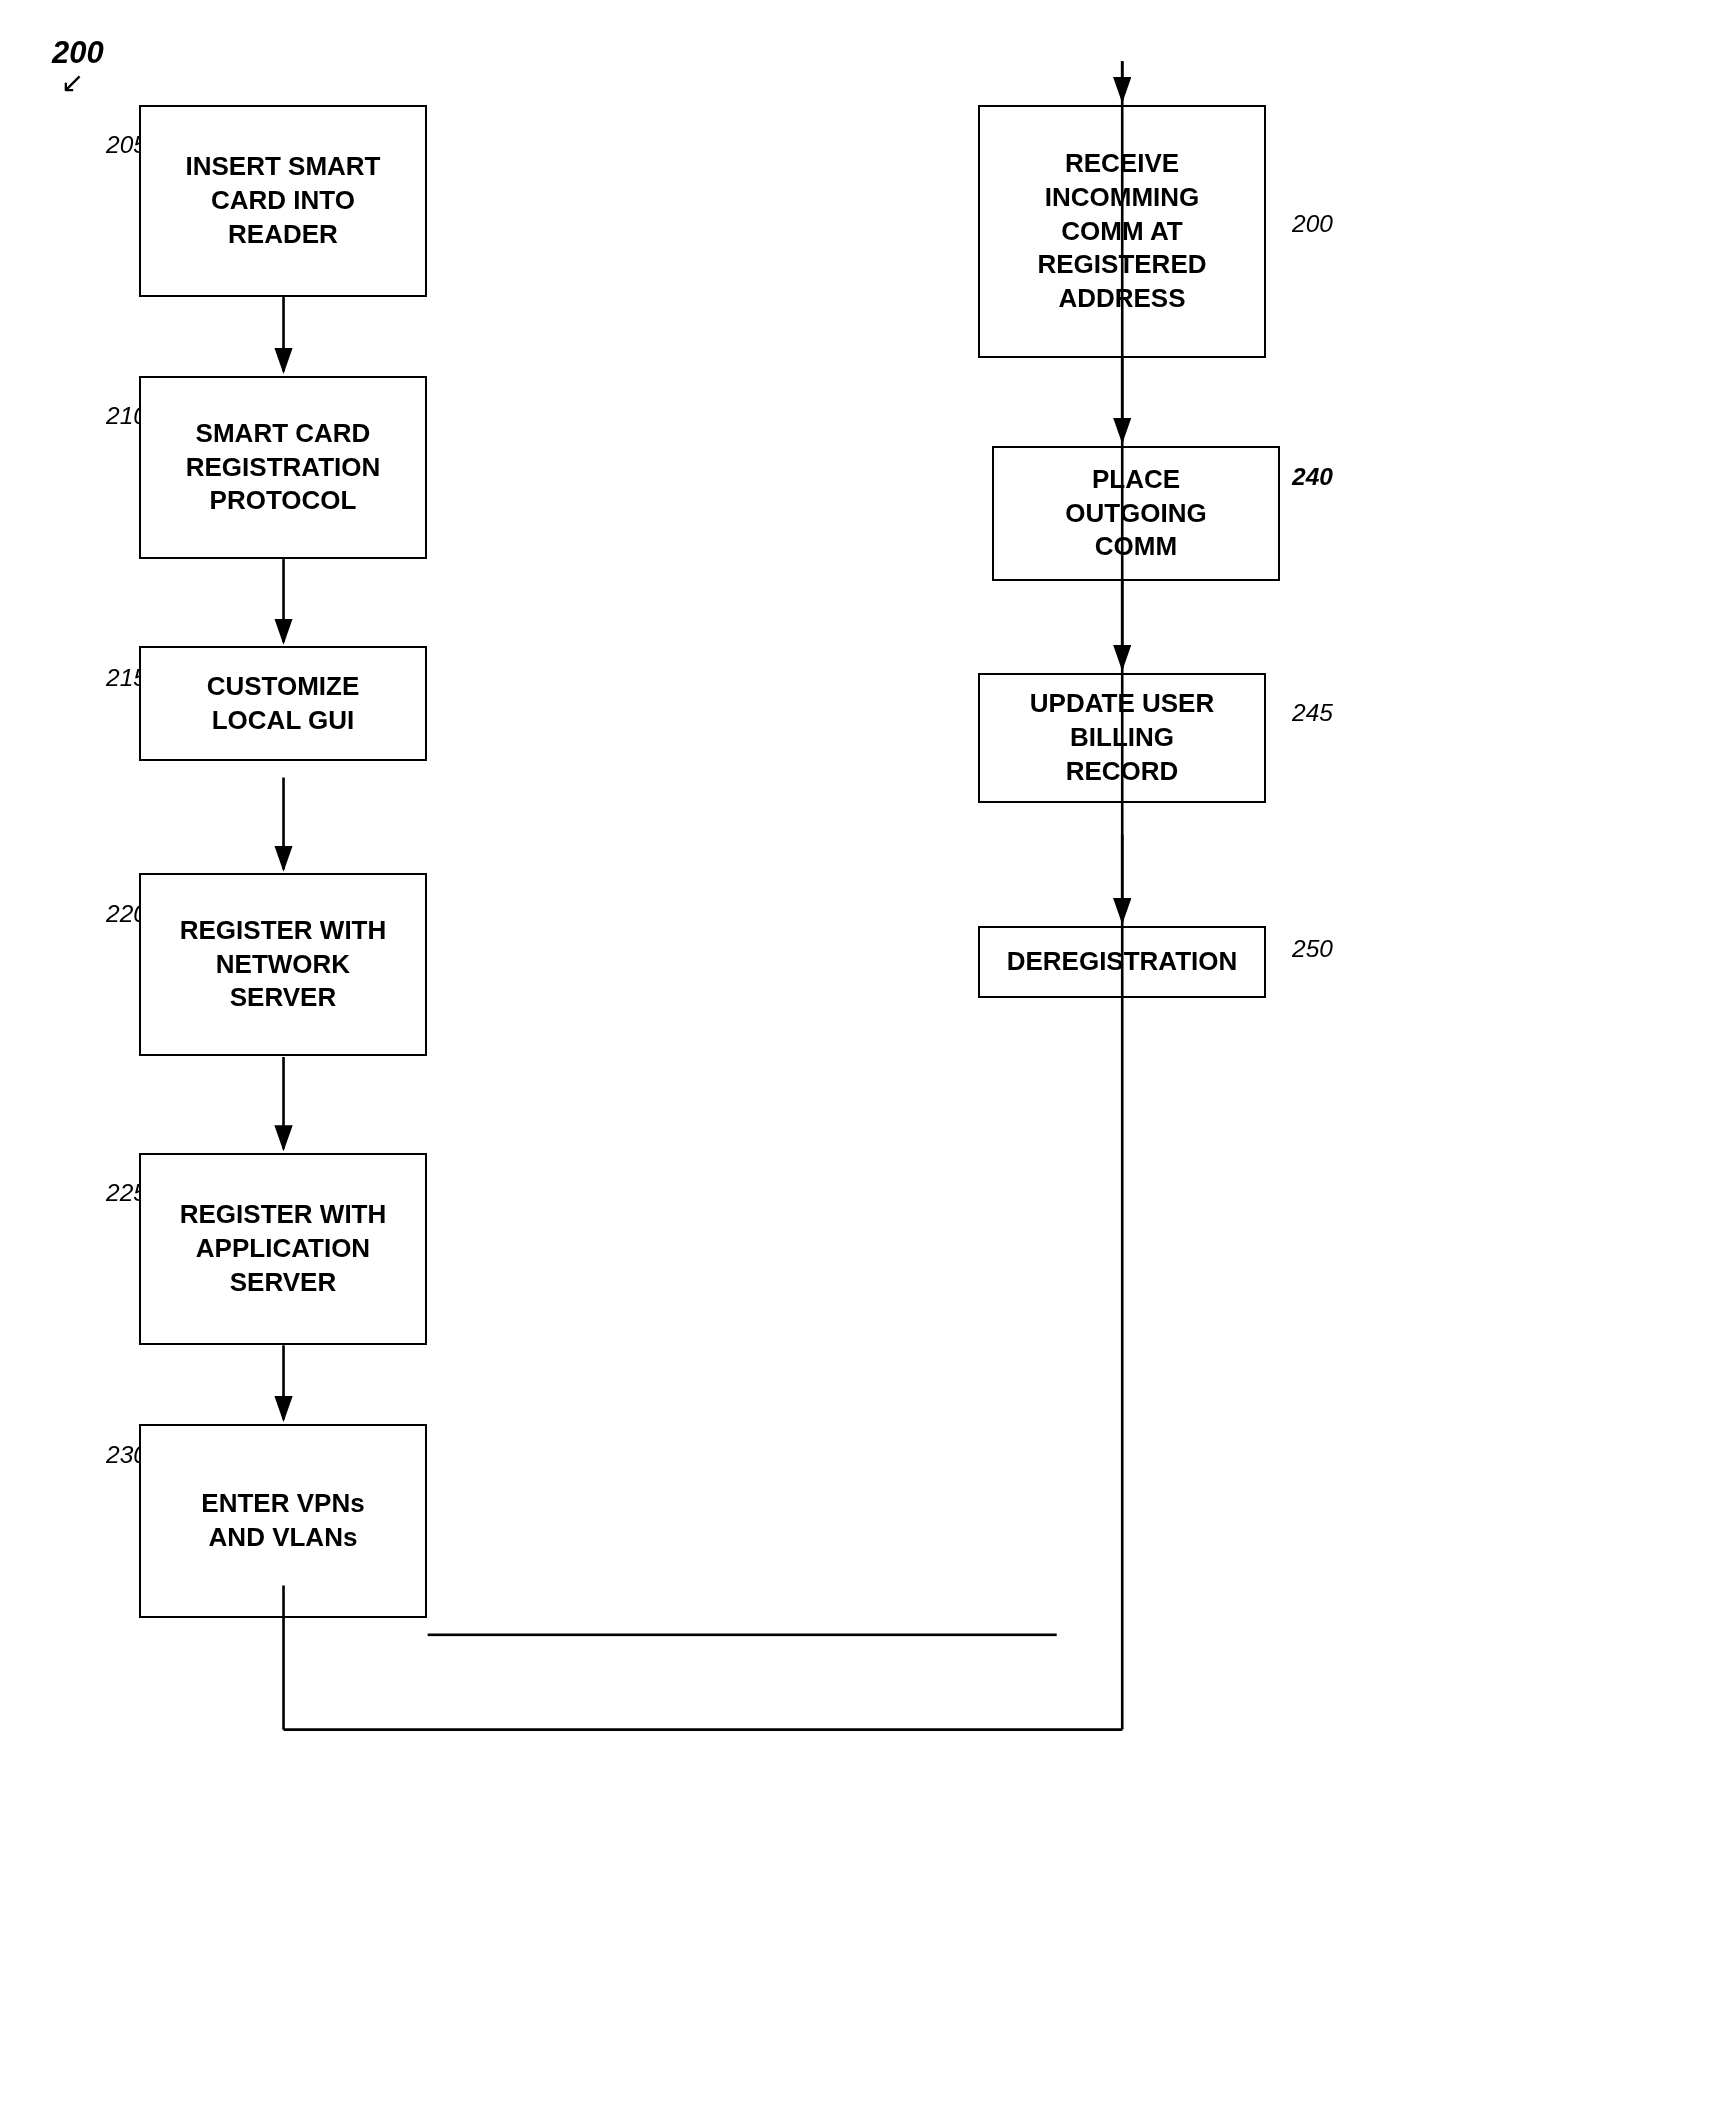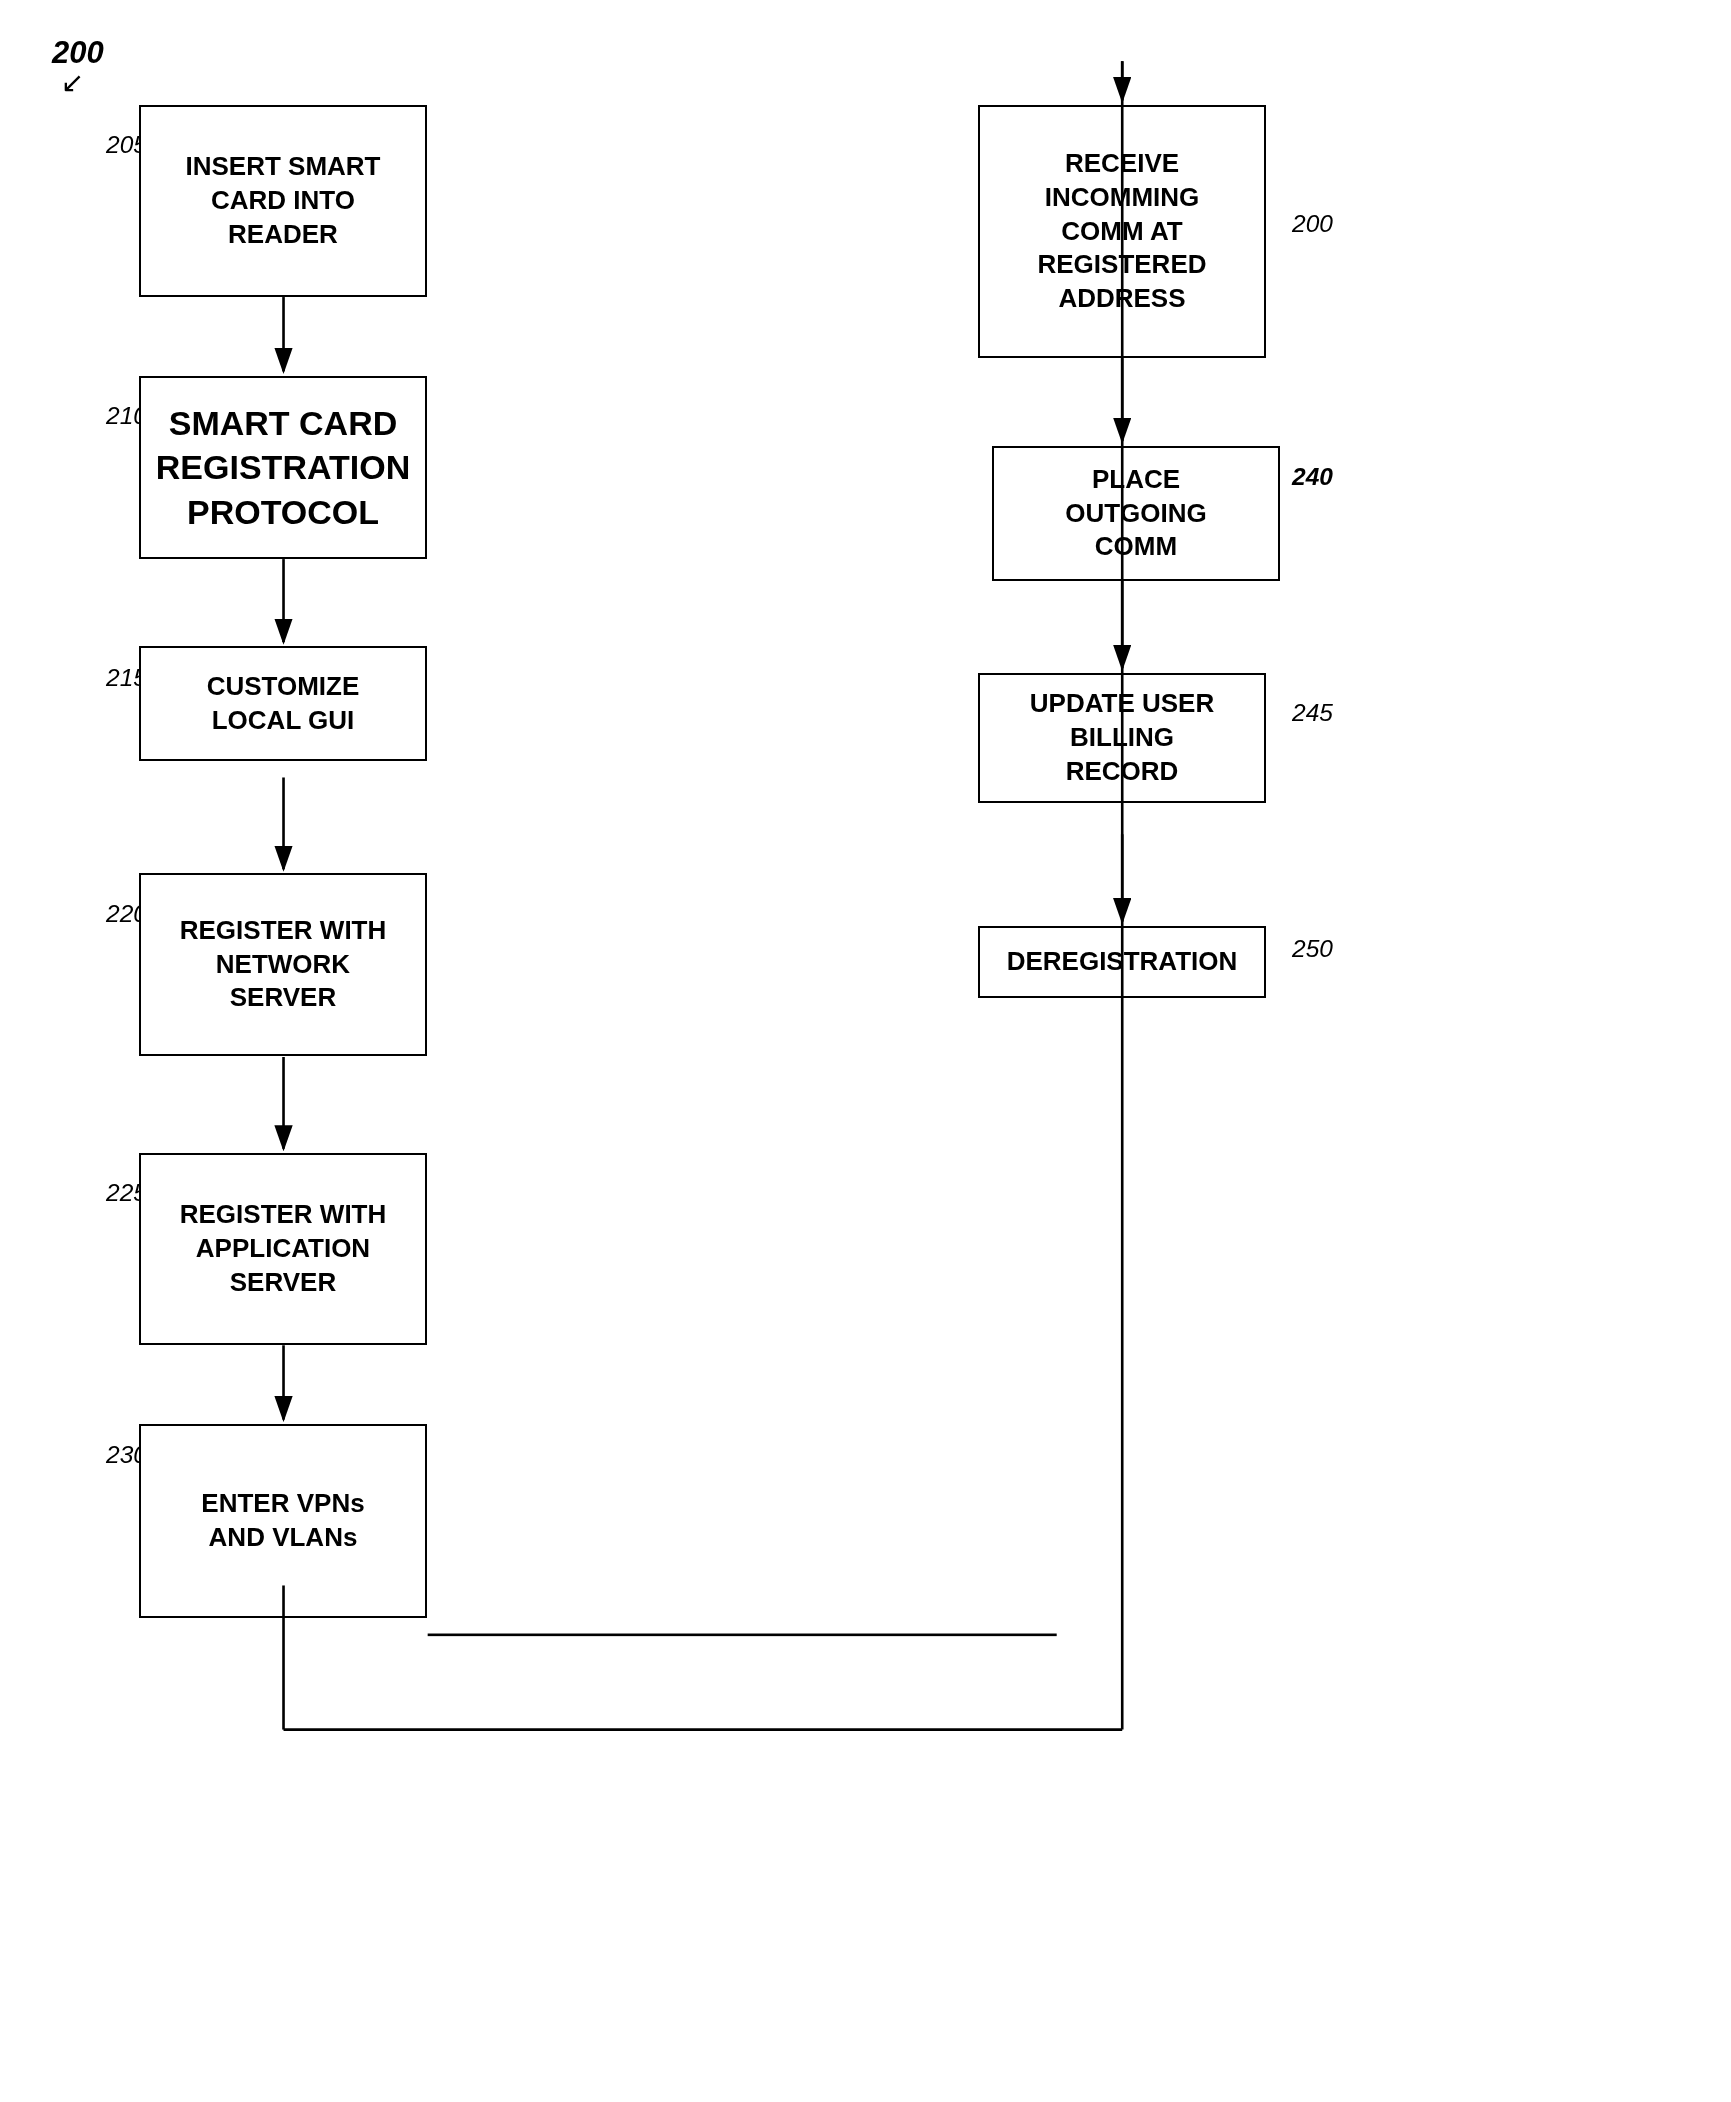--- a/index.html
+++ b/index.html
@@ -75,21 +75,21 @@
 
   <div class="figure-label">200</div>
   <div class="arrow-label" style="top:31px; left:8.7px; font-size:28px;">↙</div>
 
   <div class="step-label" style="top:96px; left:54px; font-style:italic;">205</div>
   <div class="flow-box" style="top:70px; left:87px; width:288px; height:192px; font-size:26px;">
     INSERT SMART<br>CARD INTO<br>READER
   </div>
 
   <div class="step-label" style="top:367px; left:54px;">210</div>
-  <div class="flow-box" style="top:341px; left:87px; width:288px; height:183px; font-size:34px;">
+  <div class="flow-box" style="top:341px; left:87px; width:288px; height:183px; font-size:26px;">
     SMART CARD<br>REGISTRATION<br>PROTOCOL
   </div>
 
   <div class="step-label" style="top:629px; left:54px;">215</div>
   <div class="flow-box" style="top:611px; left:87px; width:288px; height:115px; font-size:26px;">
     CUSTOMIZE<br>LOCAL GUI
   </div>
 
   <div class="step-label" style="top:865px; left:54px;">220</div>
   <div class="flow-box" style="top:838px; left:87px; width:288px; height:183px; font-size:26px;">

